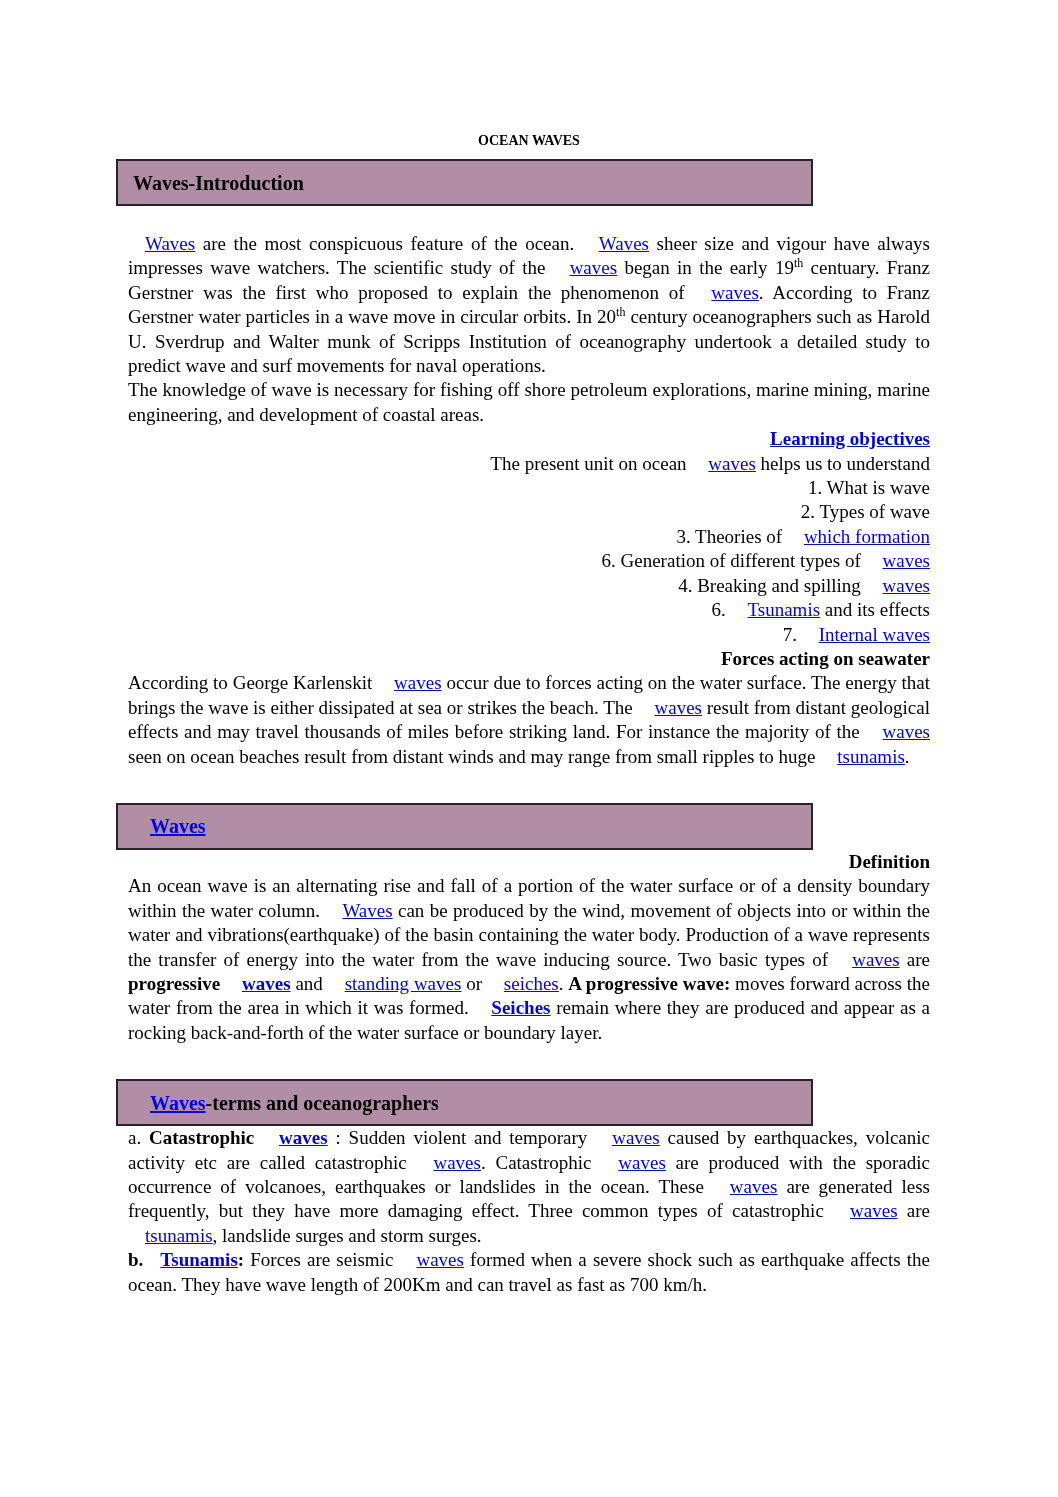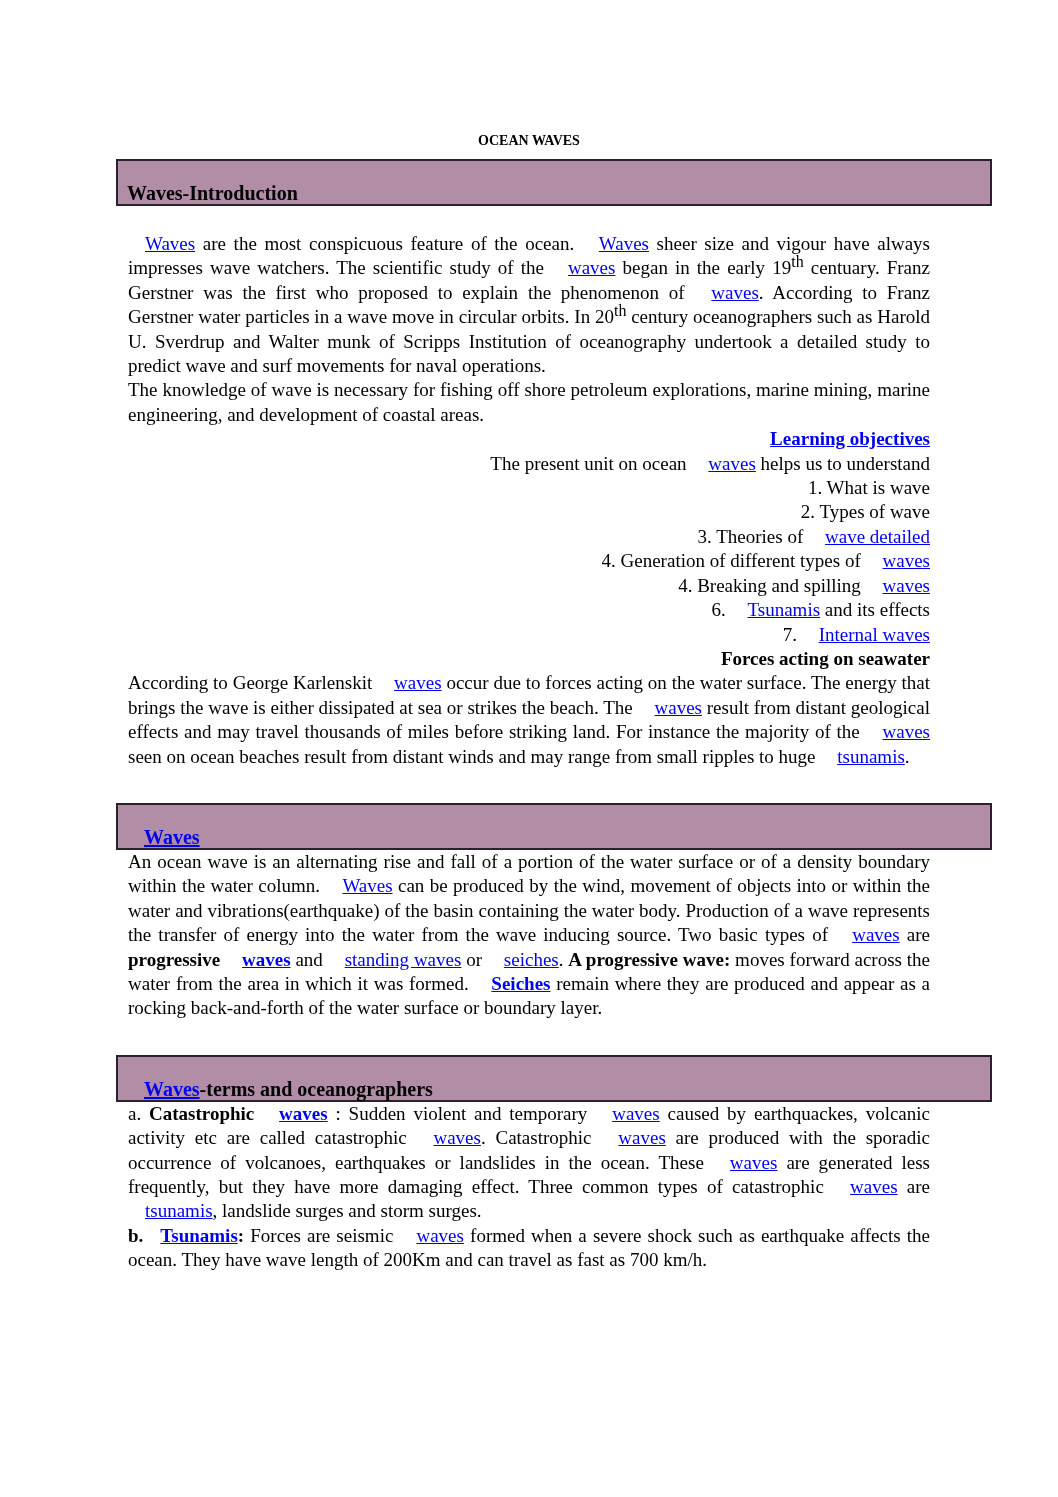--- a/index.html
+++ b/index.html
@@ -10,62 +10,63 @@
     font-size:19px; line-height:24.4px;
   }
   .title {
     margin:130px 0 7px 0;
     text-align:center;
     font-size:14px; font-weight:bold; line-height:22px;
   }
   #doc-body { width:802px; margin-left:128px; }
   .bar {
     box-sizing:border-box;
-    width:876px; margin-left:-12px; margin-top:34px;
+    width:697px; margin-left:-12px; margin-top:34px;
     height:47px;
     background:var(--bar-bg, #b28ea6);
     border:2px solid var(--bar-border, #2a212c);
-    display:flex; align-items:flex-end;
-    padding-left:9px;
+    display:flex; align-items:center;
+    padding-left:15px;
     font-size:20px; font-weight:bold; line-height:22px;
   }
   #doc-body > .bar:first-child { margin-top:0; }
   .gap { height:26px; }
   .p { margin:0; text-align:justify; }
   .line { margin:0;text-align:right; }
   a { color:var(--link-color, #0000EE); text-decoration:underline; cursor:pointer;margin-left:17px; }
   .b { font-weight:bold; }
-  sup { font-size:16px; line-height:0; }
+  sup { font-size:12px; line-height:0; }
 </style>
 </head>
 <body>
 
 <div class="page">
   <div class="title">OCEAN WAVES</div>
   <div id="doc-body">
       <div class="bar">
         <span class="b">Waves-Introduction</span>
       </div>
       <div class="gap"></div>
       <div class="p"><a href="#">Waves</a><span> are the most conspicuous feature of the ocean. </span><a href="#">Waves</a><span> sheer size and vigour have always impresses wave watchers. The scientific study of the </span><a href="#">waves</a><span> began in the early 19</span><sup>th</sup><span> centuary. Franz Gerstner was the first who proposed to explain the phenomenon of </span><a href="#">waves</a><span>. According to Franz Gerstner water particles in a wave move in circular orbits. In 20</span><sup>th</sup><span> century oceanographers such as Harold U. Sverdrup and Walter munk of Scripps Institution of oceanography undertook a detailed study to predict wave and surf movements for naval operations.</span></div>
       <div class="p"><span>The knowledge of wave is necessary for fishing off shore petroleum explorations, marine mining, marine engineering, and development of coastal areas.</span></div>
       <div class="line"><a href="#" class="b">Learning objectives</a></div>
       <div class="line"><span>The present unit on ocean </span><a href="#">waves</a><span> helps us to understand</span></div>
       <div class="line"><span>1. What is wave</span></div>
       <div class="line"><span>2. Types of wave</span></div>
-      <div class="line"><span>3. Theories of </span><a href="#">wave detailed</a></div>
-      <div class="line"><span>4. Generation of different types of </span><a href="#">waves</a></div>
+      <div class="line"><span>3. Theories of </span><a href="#">which formation</a></div>
+      <div class="line"><span>6. Generation of different types of </span><a href="#">waves</a></div>
       <div class="line"><span>4. Breaking and spilling </span><a href="#">waves</a></div>
       <div class="line"><span>6. </span><a href="#">Tsunamis</a><span> and its effects</span></div>
       <div class="line"><span>7. </span><a href="#">Internal waves</a></div>
       <div class="line"><span class="b">Forces acting on seawater</span></div>
       <div class="p"><span>According to George Karlenskit </span><a href="#">waves</a><span> occur due to forces acting on the water surface. The energy that brings the wave is either dissipated at sea or strikes the beach. The </span><a href="#">waves</a><span> result from distant geological effects and may travel thousands of miles before striking land. For instance the majority of the </span><a href="#">waves</a><span> seen on ocean beaches result from distant winds and may range from small ripples to huge </span><a href="#">tsunamis</a><span>.</span></div>
       <div class="bar">
         <a href="#" class="b">Waves</a>
       </div>
+      <div class="line"><span class="b">Definition</span></div>
       <div class="p"><span>An ocean wave is an alternating rise and fall of a portion of the water surface or of a density boundary within the water column. </span><a href="#">Waves</a><span> can be produced by the wind, movement of objects into or within the water and vibrations(earthquake) of the basin containing the water body. Production of a wave represents the transfer of energy into the water from the wave inducing source. Two basic types of </span><a href="#">waves</a><span> are </span><span class="b">progressive </span><a href="#" class="b">waves</a><span> and </span><a href="#">standing waves</a><span> or </span><a href="#">seiches</a><span>. </span><span class="b">A progressive wave:</span><span> moves forward across the water from the area in which it was formed. </span><a href="#" class="b">Seiches</a><span> remain where they are produced and appear as a rocking back-and-forth of the water surface or boundary layer.</span></div>
       <div class="bar">
         <a href="#" class="b">Waves</a>
         <span class="b">-terms and oceanographers</span>
       </div>
       <div class="p"><span>a. </span><span class="b">Catastrophic </span><a href="#" class="b">waves</a><span> : Sudden violent and temporary </span><a href="#">waves</a><span> caused by earthquackes, volcanic activity etc are called catastrophic </span><a href="#">waves</a><span>. Catastrophic </span><a href="#">waves</a><span> are produced with the sporadic occurrence of volcanoes, earthquakes or landslides in the ocean. These </span><a href="#">waves</a><span> are generated less frequently, but they have more damaging effect. Three common types of catastrophic </span><a href="#">waves</a><span> are </span><a href="#">tsunamis</a><span>, landslide surges and storm surges.</span></div>
       <div class="p"><span class="b">b.</span><a href="#" class="b">Tsunamis</a><span class="b">:</span><span> Forces are seismic </span><a href="#">waves</a><span> formed when a severe shock such as earthquake affects the ocean. They have wave length of 200Km and can travel as fast as 700 km/h.</span></div>
     </div>
 </div>
 

